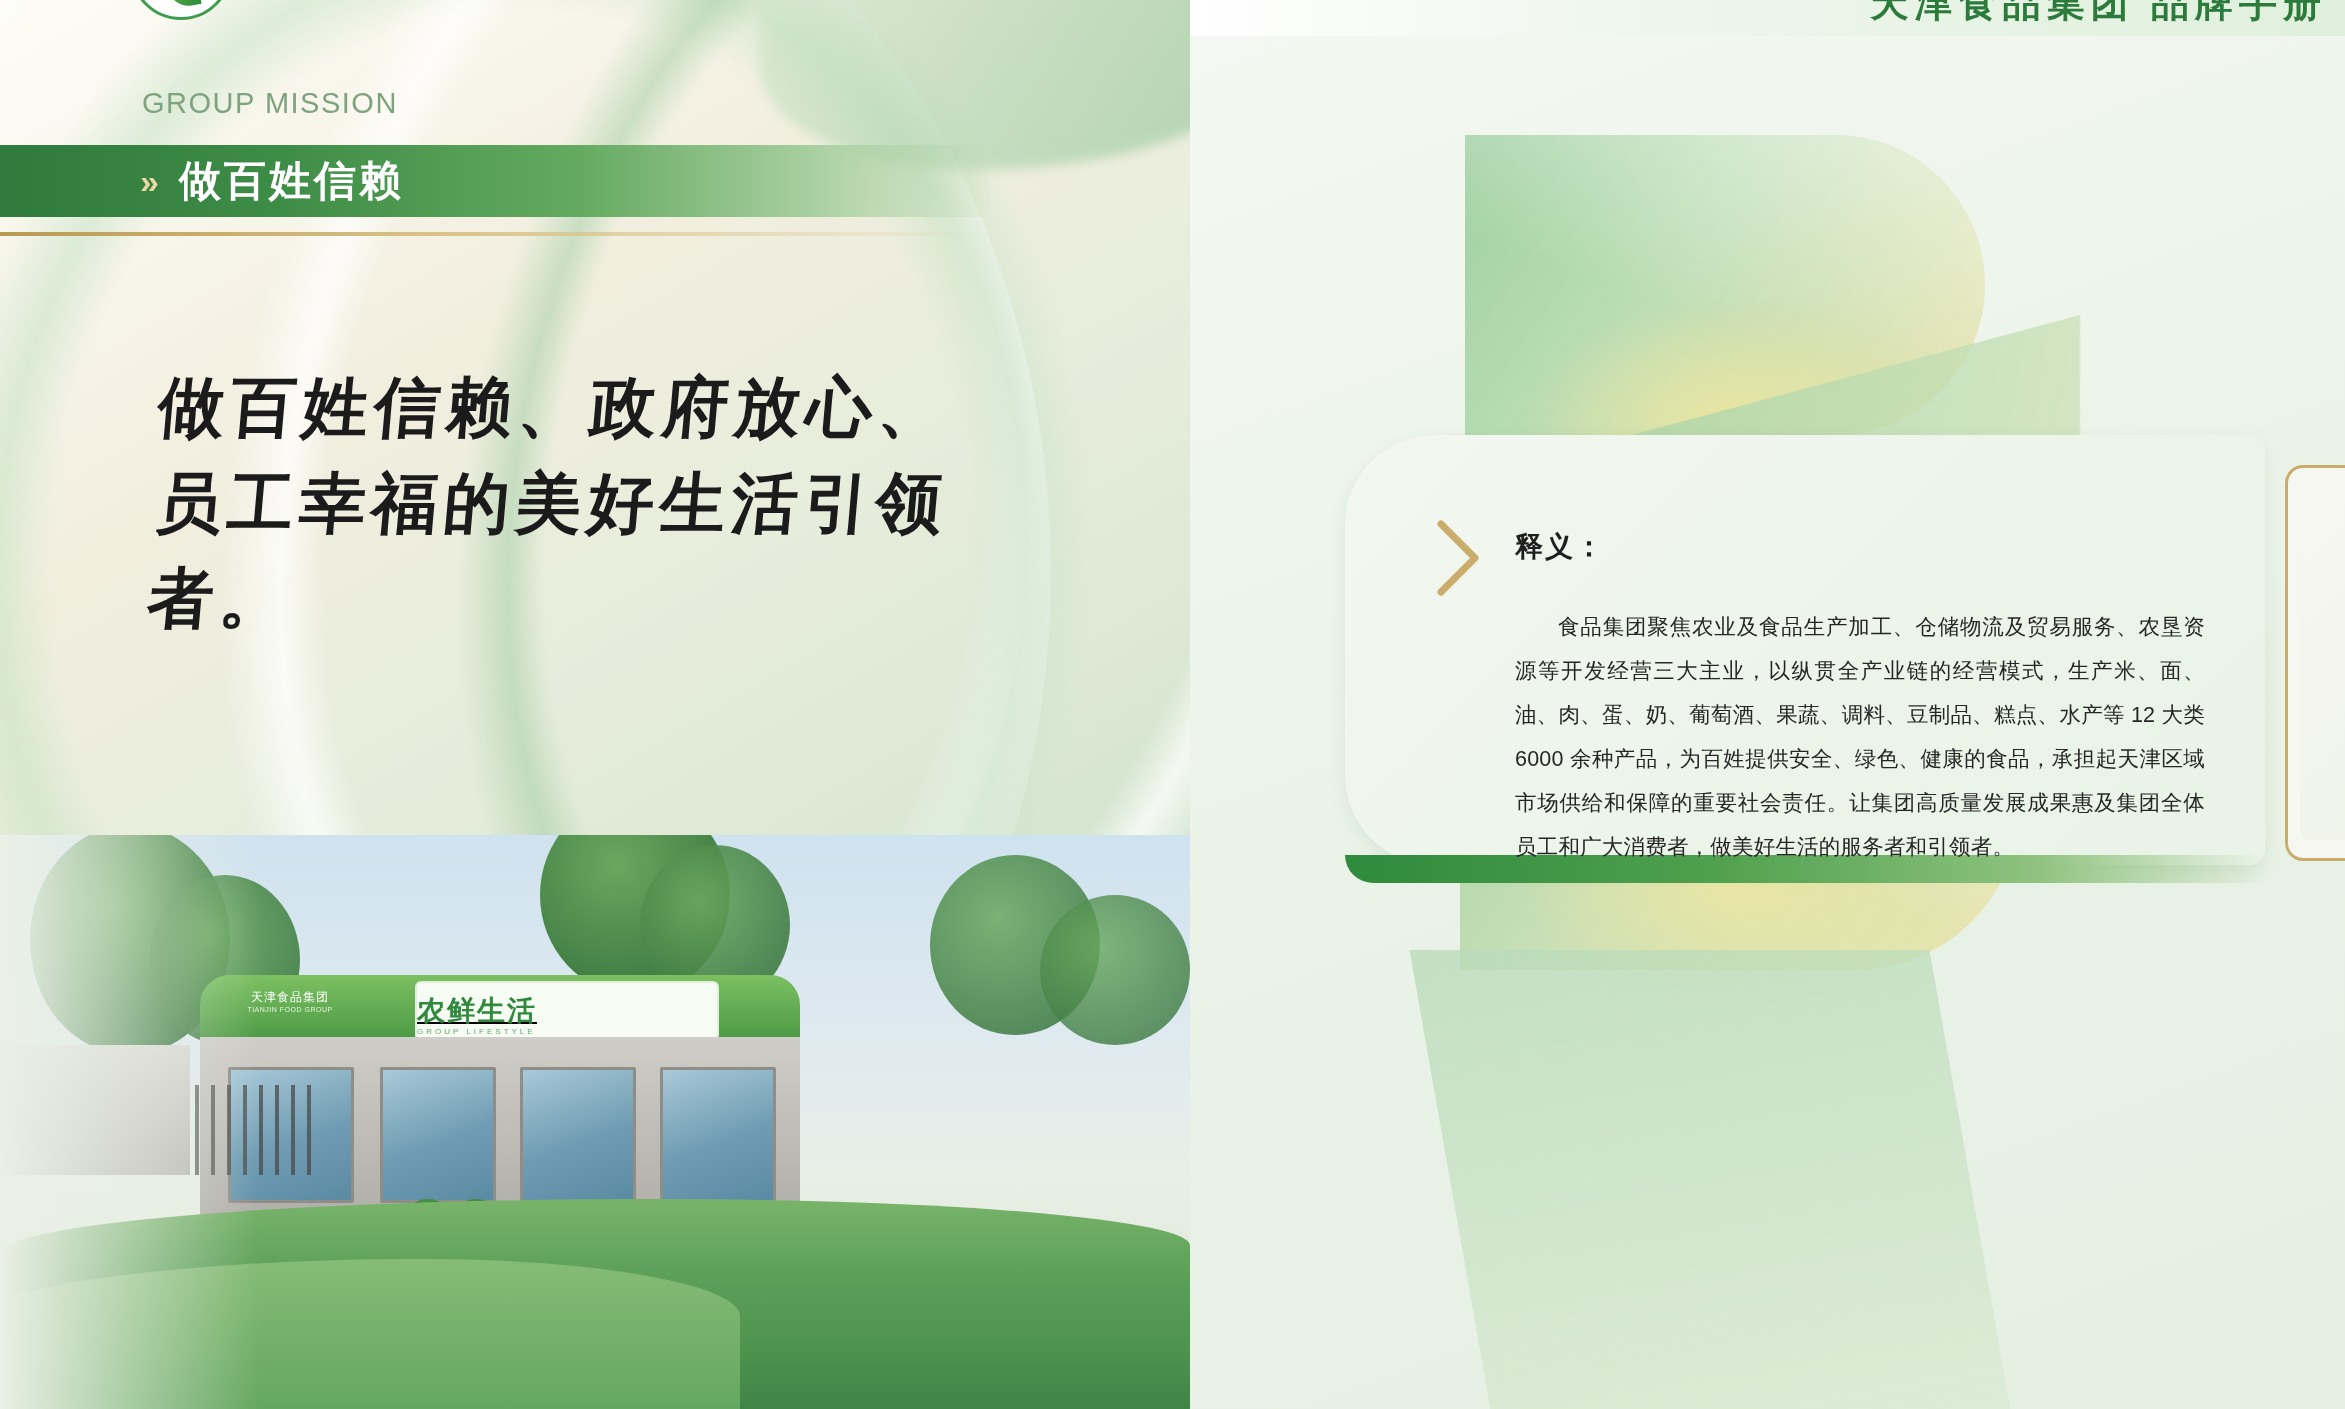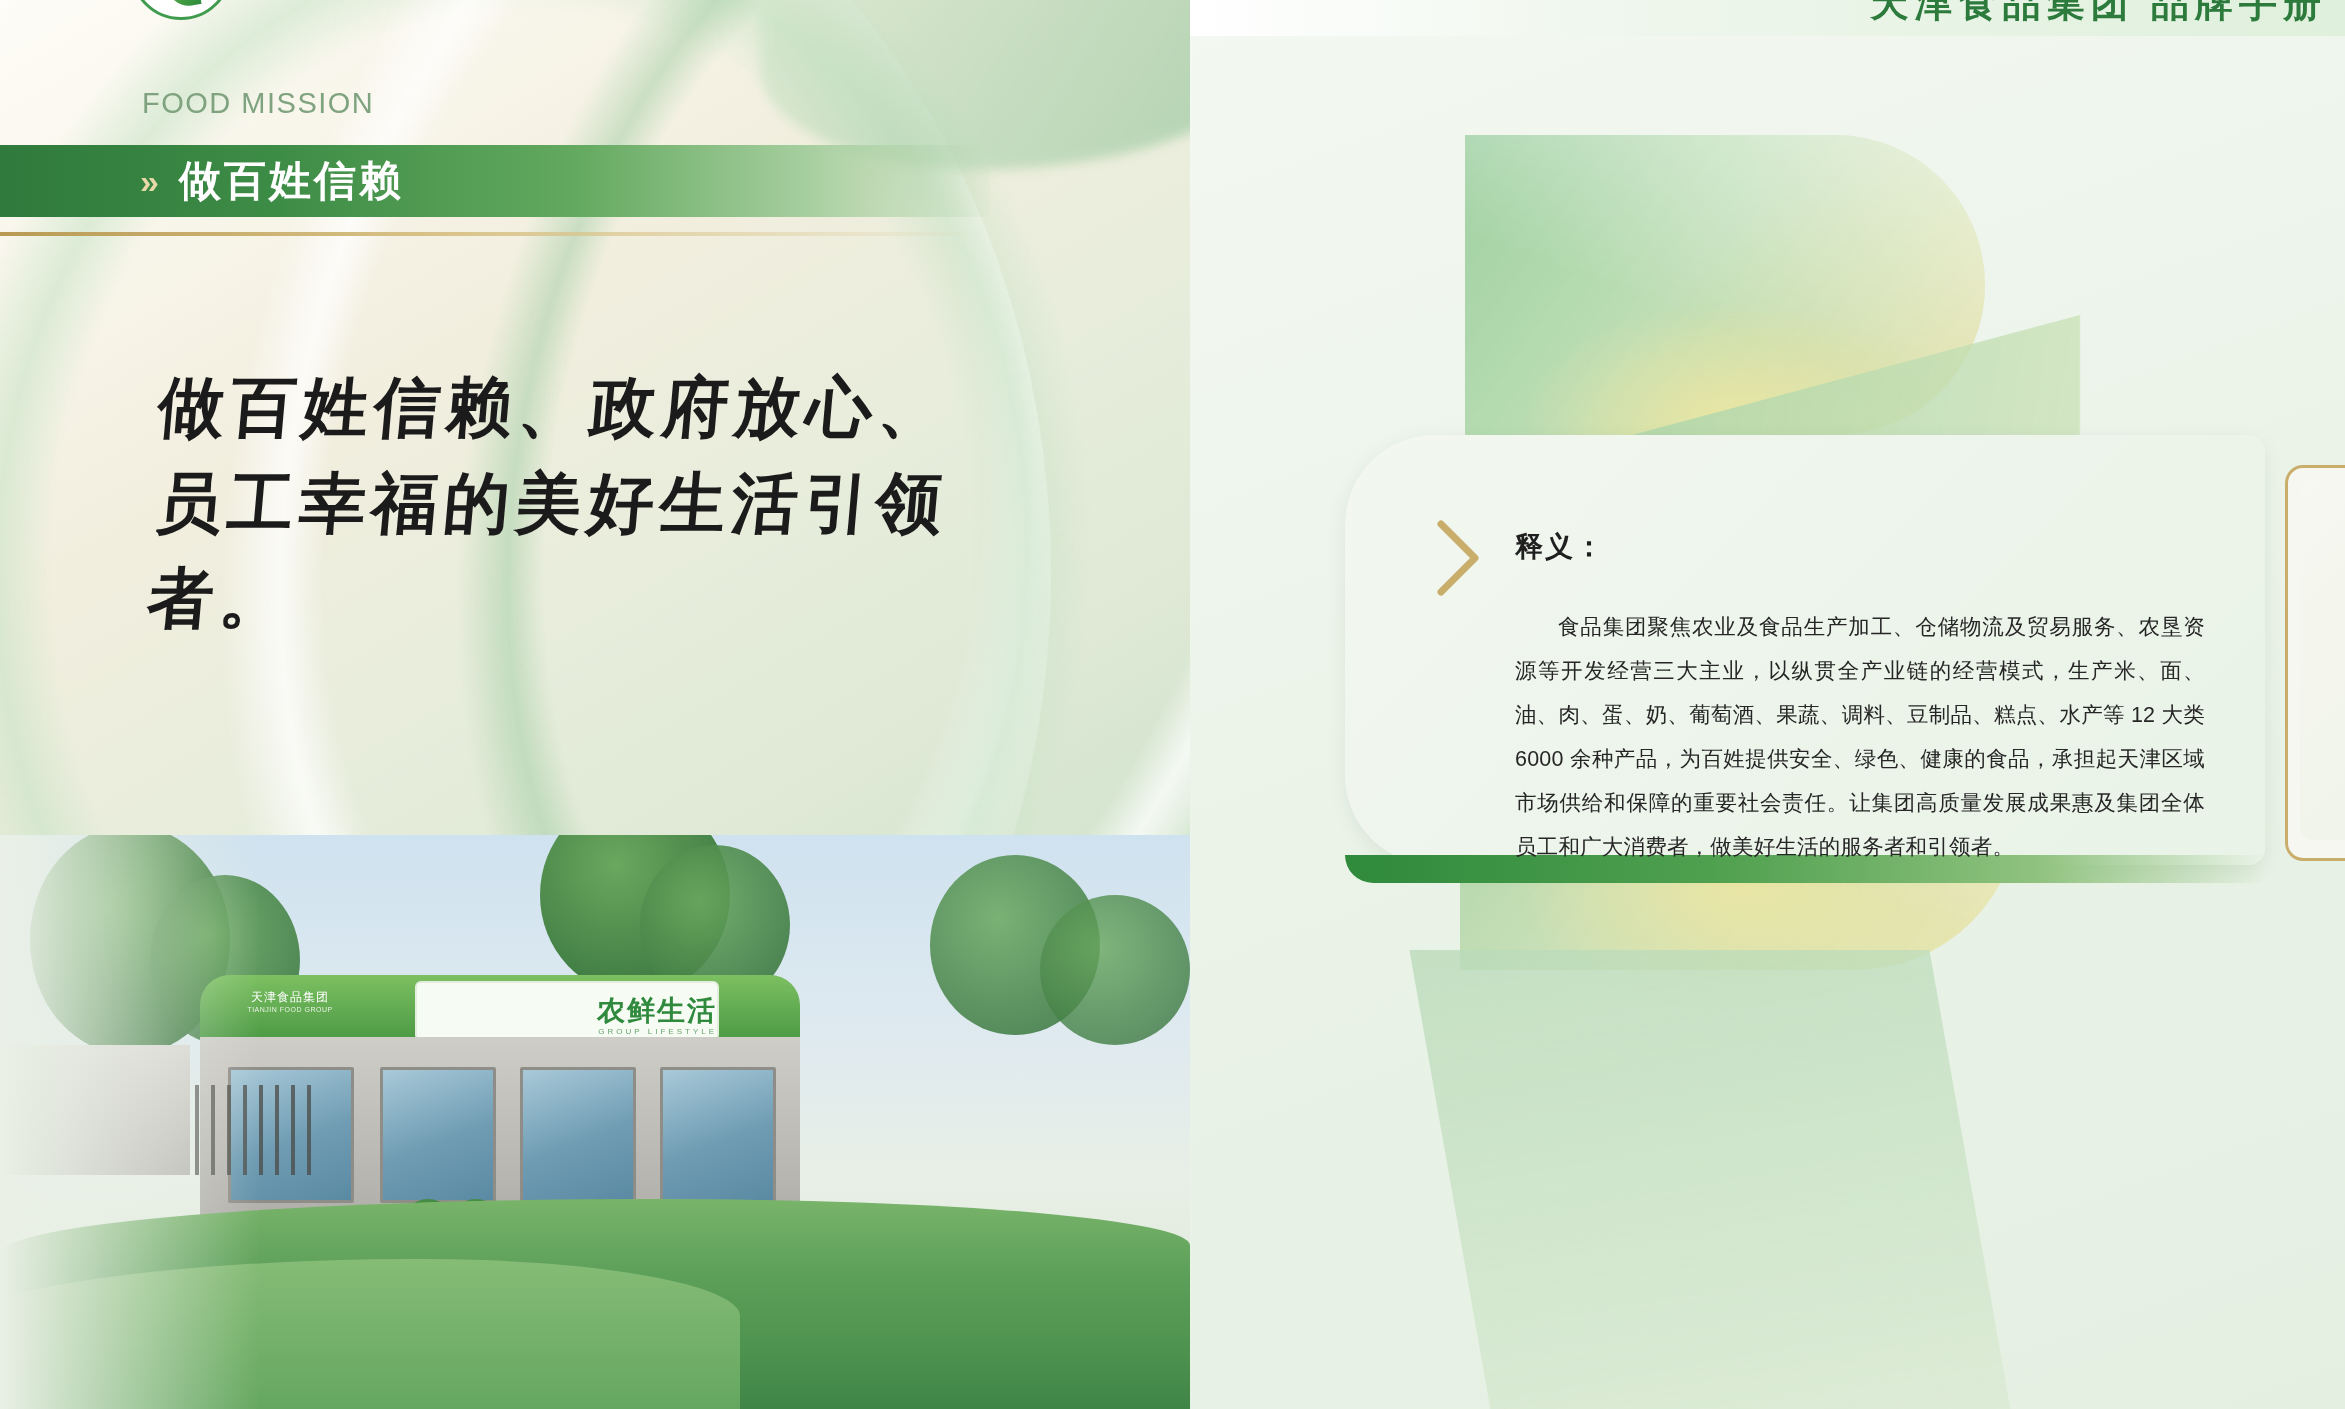--- a/index.html
+++ b/index.html
@@ -75,21 +75,21 @@
   .t2{left:150px;top:40px;width:150px;height:170px;opacity:.9;}
   .t3{left:540px;top:-40px;width:190px;height:200px;}
   .t4{left:640px;top:10px;width:150px;height:160px;opacity:.9;}
   .t5{left:930px;top:20px;width:170px;height:180px;opacity:.85;}
   .t6{left:1040px;top:60px;width:150px;height:150px;opacity:.8;}
 
   .building{position:absolute;left:200px;top:140px;width:672px;height:300px;}
   .b-roof{position:absolute;left:0;top:0;width:600px;height:62px;border-radius:30px 30px 0 0;
     background:linear-gradient(180deg,#7cc061,#4e9b46);}
   .b-sign{position:absolute;left:215px;top:6px;width:300px;height:56px;border-radius:6px;
-    background:#f6fbf4;border:2px solid #e3eedf;display:flex;align-items:center;justify-content:flex-end;}
+    background:#f6fbf4;border:2px solid #e3eedf;display:flex;align-items:center;justify-content:flex-start;text-decoration:underline;}
   .b-sign .zh{color:#2f8a3d;font-size:28px;font-weight:700;letter-spacing:2px;
     font-family:"Liberation Serif",serif;}
   .b-sign .en{position:absolute;bottom:3px;font-size:8px;color:#6aa36f;letter-spacing:3px;}
   .b-logo{position:absolute;left:30px;top:14px;color:#ffffff;font-size:12px;letter-spacing:1px;text-align:center;width:120px;}
   .b-logo .s{display:block;font-size:7px;opacity:.85;letter-spacing:.5px;}
   .b-body{position:absolute;left:0;top:62px;width:600px;height:238px;
     background:linear-gradient(180deg,#cfcdc8 0%,#b9b7b2 55%,#a7a5a0 100%);}
   .b-win{position:absolute;top:30px;height:130px;border:3px solid #8f8d88;border-radius:2px;
     background:linear-gradient(160deg,#a8c9d8,#6f9cb3 55%,#5a8aa3);}
   .pot{position:absolute;bottom:-12px;width:42px;height:34px;border-radius:4px 4px 12px 12px;
@@ -156,21 +156,21 @@
     <div class="swoosh sw2"></div>
     <div class="swoosh sw3"></div>
     <div class="swoosh sw4"></div>
     <div class="swoosh sw5"></div>
     <div class="topgreen"></div>
 
     <div class="logo-circle">
       <div class="leaf"></div>
     </div>
 
-    <div class="eyebrow">FOOD MISSION</div>
+    <div class="eyebrow">GROUP MISSION</div>
 
     <div class="gold-tab"></div>
     <div class="titlebar">
       <span class="chev">»</span>
       <span class="tt">做百姓信赖</span>
     </div>
     <div class="gold-rule"></div>
 
     <div class="mission">
       <div>做百姓信赖、政府放心、</div>

